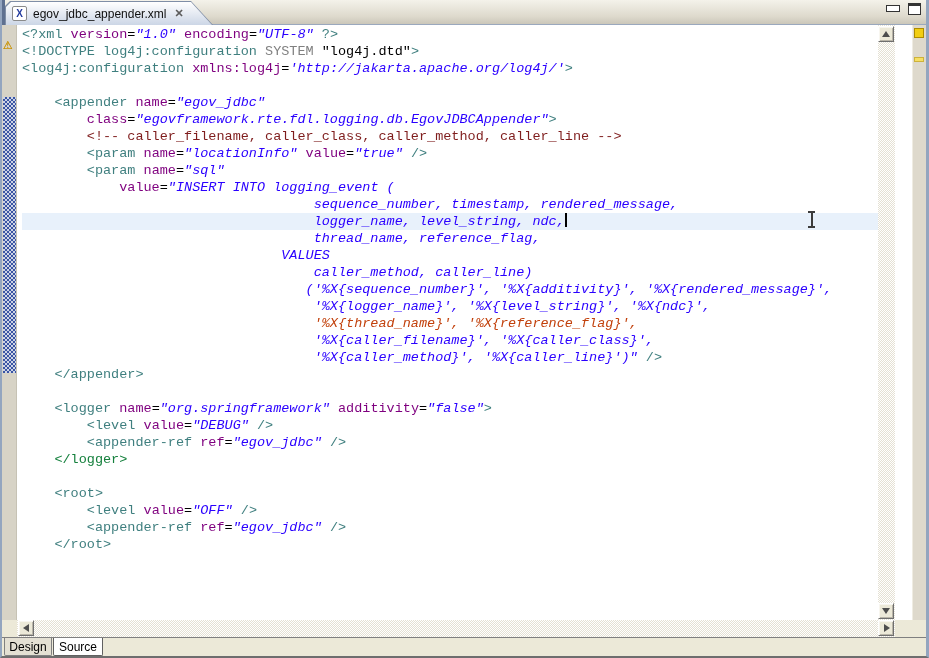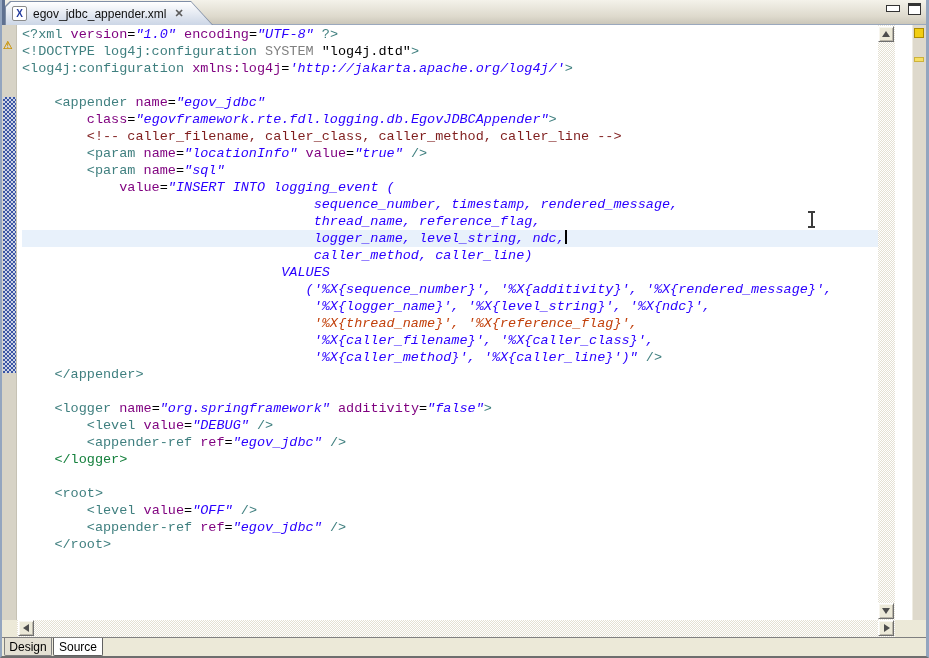--- a/index.html
+++ b/index.html
@@ -114,24 +114,24 @@
           <div class="line"><span class="tok-tag" style="color: rgb(63, 127, 127);">&lt;!DOCTYPE log4j:configuration </span><span class="tok-kw" style="color: rgb(128, 128, 128);">SYSTEM </span><span class="tok-txt" style="color: rgb(0, 0, 0);">"log4j.dtd"</span><span class="tok-tag" style="color: rgb(63, 127, 127);">&gt;</span></div>
           <div class="line"><span class="tok-tag" style="color: rgb(63, 127, 127);">&lt;log4j:configuration </span><span class="tok-attr" style="color: rgb(127, 0, 127);">xmlns:log4j</span><span class="tok-txt" style="color: rgb(0, 0, 0);">=</span><span class="tok-val" style="color: rgb(42, 0, 255);">'http://jakarta.apache.org/log4j/'</span><span class="tok-tag" style="color: rgb(63, 127, 127);">&gt;</span></div>
           <div class="line"></div>
           <div class="line"><span class="tok-txt" style="color: rgb(0, 0, 0);">    </span><span class="tok-tag" style="color: rgb(63, 127, 127);">&lt;appender </span><span class="tok-attr" style="color: rgb(127, 0, 127);">name</span><span class="tok-txt" style="color: rgb(0, 0, 0);">=</span><span class="tok-val" style="color: rgb(42, 0, 255);">"egov_jdbc"</span></div>
           <div class="line"><span class="tok-txt" style="color: rgb(0, 0, 0);">        </span><span class="tok-attr" style="color: rgb(127, 0, 127);">class</span><span class="tok-txt" style="color: rgb(0, 0, 0);">=</span><span class="tok-val" style="color: rgb(42, 0, 255);">"egovframework.rte.fdl.logging.db.EgovJDBCAppender"</span><span class="tok-tag" style="color: rgb(63, 127, 127);">&gt;</span></div>
           <div class="line"><span class="tok-txt" style="color: rgb(0, 0, 0);">        </span><span class="tok-com" style="color: #7f1d1d;">&lt;!-- caller_filename, caller_class, caller_method, caller_line --&gt;</span></div>
           <div class="line"><span class="tok-txt" style="color: rgb(0, 0, 0);">        </span><span class="tok-tag" style="color: rgb(63, 127, 127);">&lt;param </span><span class="tok-attr" style="color: rgb(127, 0, 127);">name</span><span class="tok-txt" style="color: rgb(0, 0, 0);">=</span><span class="tok-val" style="color: rgb(42, 0, 255);">"locationInfo"</span><span class="tok-txt" style="color: rgb(0, 0, 0);"> </span><span class="tok-attr" style="color: rgb(127, 0, 127);">value</span><span class="tok-txt" style="color: rgb(0, 0, 0);">=</span><span class="tok-val" style="color: rgb(42, 0, 255);">"true"</span><span class="tok-txt" style="color: rgb(0, 0, 0);"> </span><span class="tok-tag" style="color: rgb(63, 127, 127);">/&gt;</span></div>
           <div class="line"><span class="tok-txt" style="color: rgb(0, 0, 0);">        </span><span class="tok-tag" style="color: rgb(63, 127, 127);">&lt;param </span><span class="tok-attr" style="color: rgb(127, 0, 127);">name</span><span class="tok-txt" style="color: rgb(0, 0, 0);">=</span><span class="tok-val" style="color: rgb(42, 0, 255);">"sql"</span></div>
           <div class="line"><span class="tok-txt" style="color: rgb(0, 0, 0);">            </span><span class="tok-attr" style="color: rgb(127, 0, 127);">value</span><span class="tok-txt" style="color: rgb(0, 0, 0);">=</span><span class="tok-val" style="color: rgb(42, 0, 255);">"INSERT INTO logging_event (</span></div>
           <div class="line"><span class="tok-val" style="color: rgb(42, 0, 255); margin-top: 32px;">                                    sequence_number, timestamp, rendered_message,</span></div>
+          <div class="line" style="background: rgb(232, 241, 251);"><span class="tok-val" style="color: rgb(42, 0, 255);">                                    logger_name, level_string, ndc,</span><span class="caret"></span></div>
           <div class="line"><span class="tok-val" style="color: rgb(42, 0, 255);">                                    thread_name, reference_flag,</span></div>
-          <div class="line" style="background: rgb(232, 241, 251);"><span class="tok-val" style="color: rgb(42, 0, 255);">                                    logger_name, level_string, ndc,</span><span class="caret"></span></div>
+          <div class="line"><span class="tok-val" style="color: rgb(42, 0, 255);">                                VALUES</span></div>
           <div class="line"><span class="tok-val" style="color: rgb(42, 0, 255);">                                    caller_method, caller_line)</span></div>
-          <div class="line"><span class="tok-val" style="color: rgb(42, 0, 255);">                                VALUES</span></div>
           <div class="line"><span class="tok-val" style="color: rgb(42, 0, 255);">                                   ('%X{sequence_number}', '%X{additivity}', '%X{rendered_message}',</span></div>
           <div class="line"><span class="tok-val" style="color: rgb(42, 0, 255);">                                    '%X{logger_name}', '%X{level_string}', '%X{ndc}',</span></div>
           <div class="line"><span class="tok-val" style="color: #c2410c;">                                    '%X{thread_name}', '%X{reference_flag}',</span></div>
           <div class="line"><span class="tok-val" style="color: rgb(42, 0, 255);">                                    '%X{caller_filename}', '%X{caller_class}',</span></div>
           <div class="line"><span class="tok-val" style="color: rgb(42, 0, 255);">                                    '%X{caller_method}', '%X{caller_line}')"</span><span class="tok-txt" style="color: rgb(0, 0, 0);"> </span><span class="tok-tag" style="color: rgb(63, 127, 127);">/&gt;</span></div>
           <div class="line"><span class="tok-txt" style="color: rgb(0, 0, 0);">    </span><span class="tok-tag" style="color: rgb(63, 127, 127);">&lt;/appender&gt;</span></div>
           <div class="line"></div>
           <div class="line"><span class="tok-txt" style="color: rgb(0, 0, 0);">    </span><span class="tok-tag" style="color: rgb(63, 127, 127);">&lt;logger </span><span class="tok-attr" style="color: rgb(127, 0, 127);">name</span><span class="tok-txt" style="color: rgb(0, 0, 0);">=</span><span class="tok-val" style="color: rgb(42, 0, 255);">"org.springframework"</span><span class="tok-txt" style="color: rgb(0, 0, 0);"> </span><span class="tok-attr" style="color: rgb(127, 0, 127);">additivity</span><span class="tok-txt" style="color: rgb(0, 0, 0);">=</span><span class="tok-val" style="color: rgb(42, 0, 255);">"false"</span><span class="tok-tag" style="color: rgb(63, 127, 127);">&gt;</span></div>
           <div class="line"><span class="tok-txt" style="color: rgb(0, 0, 0);">        </span><span class="tok-tag" style="color: rgb(63, 127, 127);">&lt;level </span><span class="tok-attr" style="color: rgb(127, 0, 127);">value</span><span class="tok-txt" style="color: rgb(0, 0, 0);">=</span><span class="tok-val" style="color: rgb(42, 0, 255);">"DEBUG"</span><span class="tok-txt" style="color: rgb(0, 0, 0);"> </span><span class="tok-tag" style="color: rgb(63, 127, 127);">/&gt;</span></div>
           <div class="line"><span class="tok-txt" style="color: rgb(0, 0, 0);">        </span><span class="tok-tag" style="color: rgb(63, 127, 127);">&lt;appender-ref </span><span class="tok-attr" style="color: rgb(127, 0, 127);">ref</span><span class="tok-txt" style="color: rgb(0, 0, 0);">=</span><span class="tok-val" style="color: rgb(42, 0, 255);">"egov_jdbc"</span><span class="tok-txt" style="color: rgb(0, 0, 0);"> </span><span class="tok-tag" style="color: rgb(63, 127, 127);">/&gt;</span></div>

